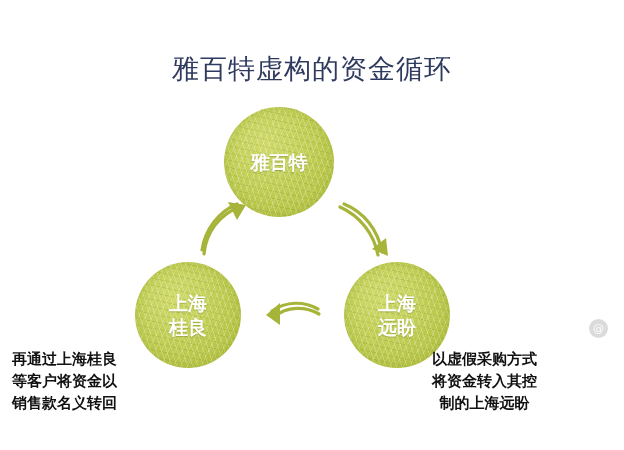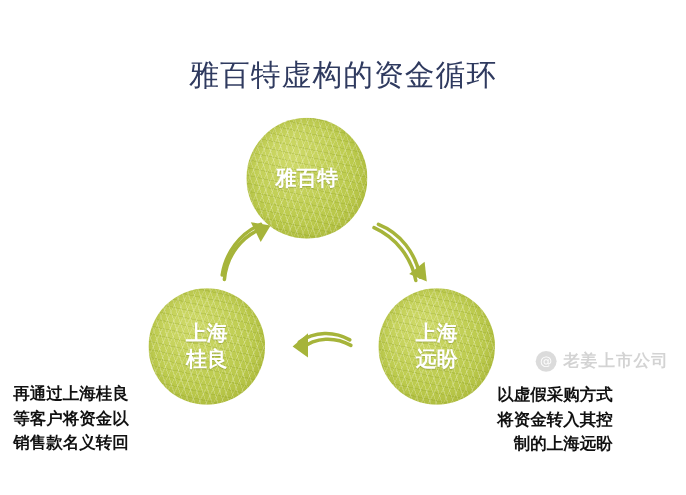--- a/index.html
+++ b/index.html
@@ -93,26 +93,25 @@
     line-height: 22px;
     color: #111111;
     font-weight: 700;
     white-space: pre-line;
     font-family: "DejaVu Sans", "Liberation Sans", sans-serif;
   }
   #caption-left {
     left: 12px;
     top: 348px;
     text-align: left;
-    font-family: Liberation Serif, serif;
   }
   #caption-right {
-    left: 452px;
+    left: 432px;
     top: 348px;
-    text-align: right;
+    text-align: center;
   }
 
   
   #watermark {
     position: absolute;
     right: 16px;
     bottom: 12px;
     display: flex;
     align-items: center;
     gap: 6px;
@@ -191,16 +190,15 @@
 
   <div class="caption" id="caption-left">再通过上海桂良
 等客户将资金以
 销售款名义转回</div>
   <div class="caption" id="caption-right">以虚假采购方式
 将资金转入其控
 制的上海远盼</div>
 
   <div id="watermark">
     <span class="wm-badge">@</span>
-    <span class="wm-text">老姜上市公司</span>
   </div>
 
 </div>
 
 </body></html>

